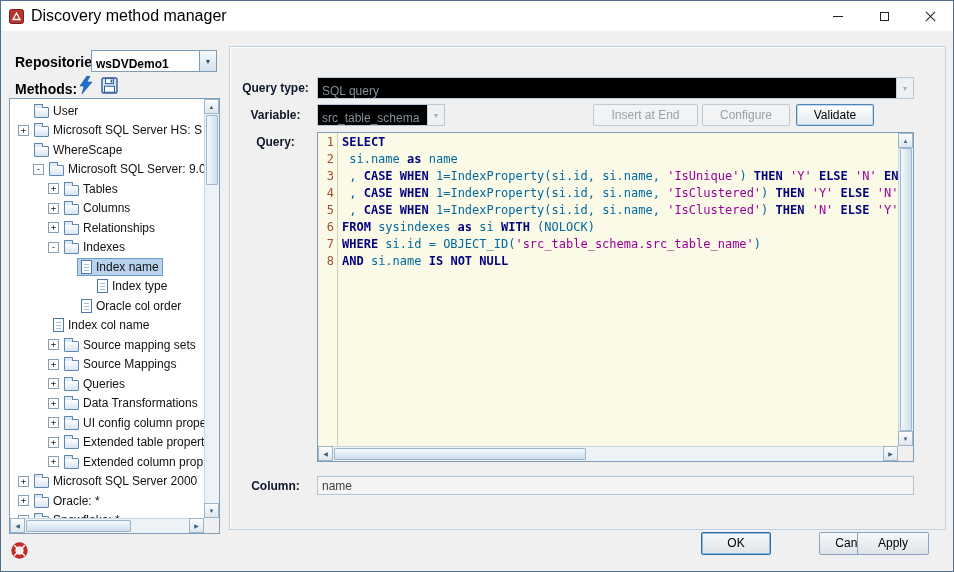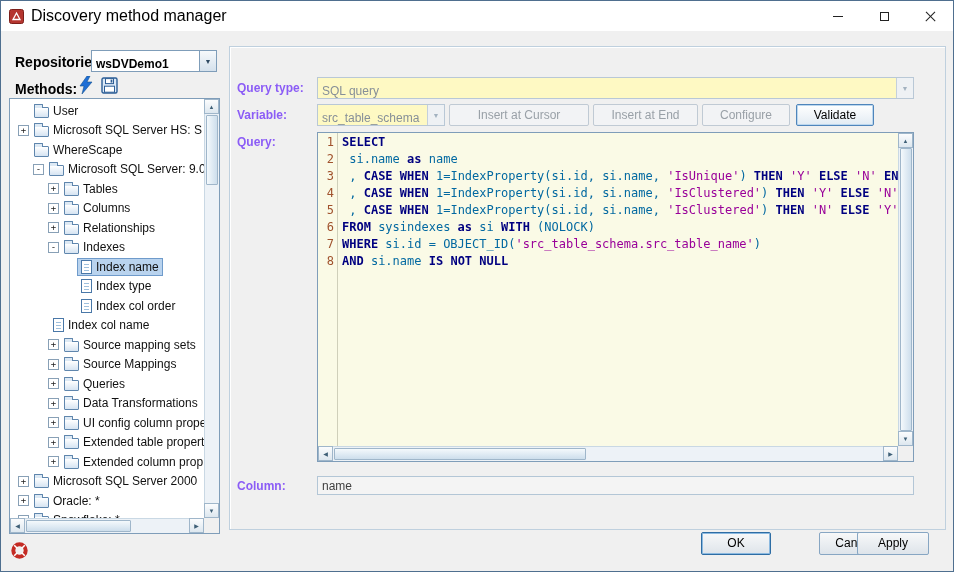--- a/index.html
+++ b/index.html
@@ -19,21 +19,21 @@
   .g-close::before{transform:rotate(45deg)}
   .g-close::after{transform:rotate(-45deg)}
 
   
   .lbl{position:absolute;font-size:14px;color:#000;white-space:nowrap}
   .bold{font-weight:bold}
   .combo{position:absolute;background:#fff;border:1px solid #7f9db9;display:flex;align-items:stretch;overflow:hidden}
   .combo-text{flex:1;padding:6px 4px 0 4px;font-size:12px;white-space:nowrap;overflow:hidden}
   .combo-arrow{width:17px;flex:0 0 17px;background:linear-gradient(#f6f9fb,#d5e1ec);border-left:1px solid #7f9db9;display:flex;align-items:center;justify-content:center}
   .tri{font-size:7px;color:#2f4a62;line-height:1}
-  .combo.disabled{background:#fef9c3;border-color:#b9c8d6}
+  .combo.disabled{background:#000000;border-color:#b9c8d6}
   .combo.disabled .combo-text{color:#868f98}
   .combo.disabled .combo-arrow{background:#eef1f4;border-left-color:#c4d0dc}
   .combo.disabled .tri{color:#a3b2c0}
 
   .icon-btn{position:absolute;width:20px;height:20px;display:flex;align-items:center;justify-content:center;cursor:default}
 
   
   .tree-panel{position:absolute;left:8px;top:97px;width:211px;height:436px;background:#fff;border:1px solid #7f9db9}
   .tree-content{position:absolute;left:0;top:0;right:15px;bottom:15px;overflow:hidden;padding-top:2px}
   .tree-row{display:flex;align-items:center;height:19.5px;font-size:12px;white-space:nowrap;color:#111}
@@ -55,21 +55,21 @@
   .vscroll .down{bottom:0;left:-1px}
   .hscroll .left{left:0;top:-1px}
   .hscroll .right{right:0;top:-1px}
   .sb-glyph{font-size:6px;color:#3f6077;line-height:1}
   .sb-thumb{position:absolute;left:1px;right:1px;background:linear-gradient(90deg,#f4f9fc,#cddeec);border:1px solid #9fb6ca;border-radius:1px}
   .hscroll .sb-thumb{top:1px;bottom:1px;left:auto;right:auto;background:linear-gradient(#f4f9fc,#cddeec)}
   .sb-corner{position:absolute;right:0;bottom:0;width:15px;height:15px;background:#f0f0f0}
 
   
   .rpanel{position:absolute;left:228px;top:45px;width:717px;height:484px;border:1px solid #bfd0de;box-shadow:inset 1px 1px 0 #ffffff;background:#f0f0f0}
-  .rlabel{position:absolute;width:77px;text-align:left;font-size:12px;font-weight:bold;color:#8b5cf6;white-space:nowrap}
+  .rlabel{position:absolute;width:77px;text-align:center;font-size:12px;font-weight:bold;color:#0f172a;white-space:nowrap}
 
   .vbtn{position:absolute;height:22px;font-size:12px;line-height:20px;text-align:center;border:1px solid #c0cad4;background:#f2f3f5;color:#99a0a7;border-radius:2px}
   .vbtn.enabled{background:linear-gradient(#ffffff,#e2ebf3);border:1px solid #4f85bb;box-shadow:inset 0 0 0 1px #bcd7ee;color:#000}
 
   
   .editor{position:absolute;left:87px;top:85px;width:597px;height:330px;background:#fafae6;border:1px solid #7f9db9}
   .gutter{position:absolute;left:0;top:0;bottom:15px;width:20px;background:#fafae6;border-right:1px solid #cfcfba;font:12px/17px "DejaVu Sans Mono",monospace;color:#a0522d;text-align:right;padding:1px 3px 0 0}
   .code{position:absolute;left:21px;top:0;right:15px;bottom:15px;overflow:hidden;font:12px/17px "DejaVu Sans Mono",monospace;padding:1px 0 0 3px;white-space:pre;color:#000}
   .seg-k{color:#000080;font-weight:bold}
   .seg-s{color:#990099}
@@ -188,32 +188,32 @@
             <span class="tree-label">Indexes</span>
           </span>
         </div>
         <div class="tree-row selected" style="padding-left: 53px;">
           <span class="expander none"></span>
           <span class="node">
             <span class="tree-icon doc"></span>
             <span class="tree-label">Index name</span>
           </span>
         </div>
-        <div class="tree-row" style="padding-left: 53px;">
+        <div class="tree-row" style="padding-left: 53px; margin-left: 16px;">
           <span class="expander none"></span>
           <span class="node">
             <span class="tree-icon doc"></span>
             <span class="tree-label">Index type</span>
           </span>
         </div>
         <div class="tree-row" style="padding-left: 53px;">
           <span class="expander none"></span>
           <span class="node">
             <span class="tree-icon doc"></span>
-            <span class="tree-label">Index col order</span>
+            <span class="tree-label">Oracle col order</span>
           </span>
         </div>
         <div class="tree-row" style="padding-left: 25px;">
           <span class="expander none"></span>
           <span class="node">
             <span class="tree-icon doc"></span>
             <span class="tree-label">Index col name</span>
           </span>
         </div>
         <div class="tree-row" style="padding-left: 38px;">
@@ -318,21 +318,20 @@
         </span>
     </div>
 
     <span class="rlabel" style="left:7px;top:61px">Variable:</span>
     <div class="combo disabled" style="left:87px;top:57px;width:128px;height:22px">
       <span class="combo-text">src_table_schema</span>
       <span class="combo-arrow">
           <span class="tri">▼</span>
         </span>
     </div>
-    <div class="vbtn" style="left:219px;top:57px;width:140px">Insert at Cursor</div>
     <div class="vbtn" style="left:363px;top:57px;width:105px">Insert at End</div>
     <div class="vbtn" style="left:472px;top:57px;width:88px">Configure</div>
     <div class="vbtn enabled" style="left:566px;top:57px;width:78px">Validate</div>
 
     <span class="rlabel" style="left:7px;top:88px">Query:</span>
     <div class="editor">
       <div class="gutter">
           <div>1</div>
           <div>2</div>
           <div>3</div>

